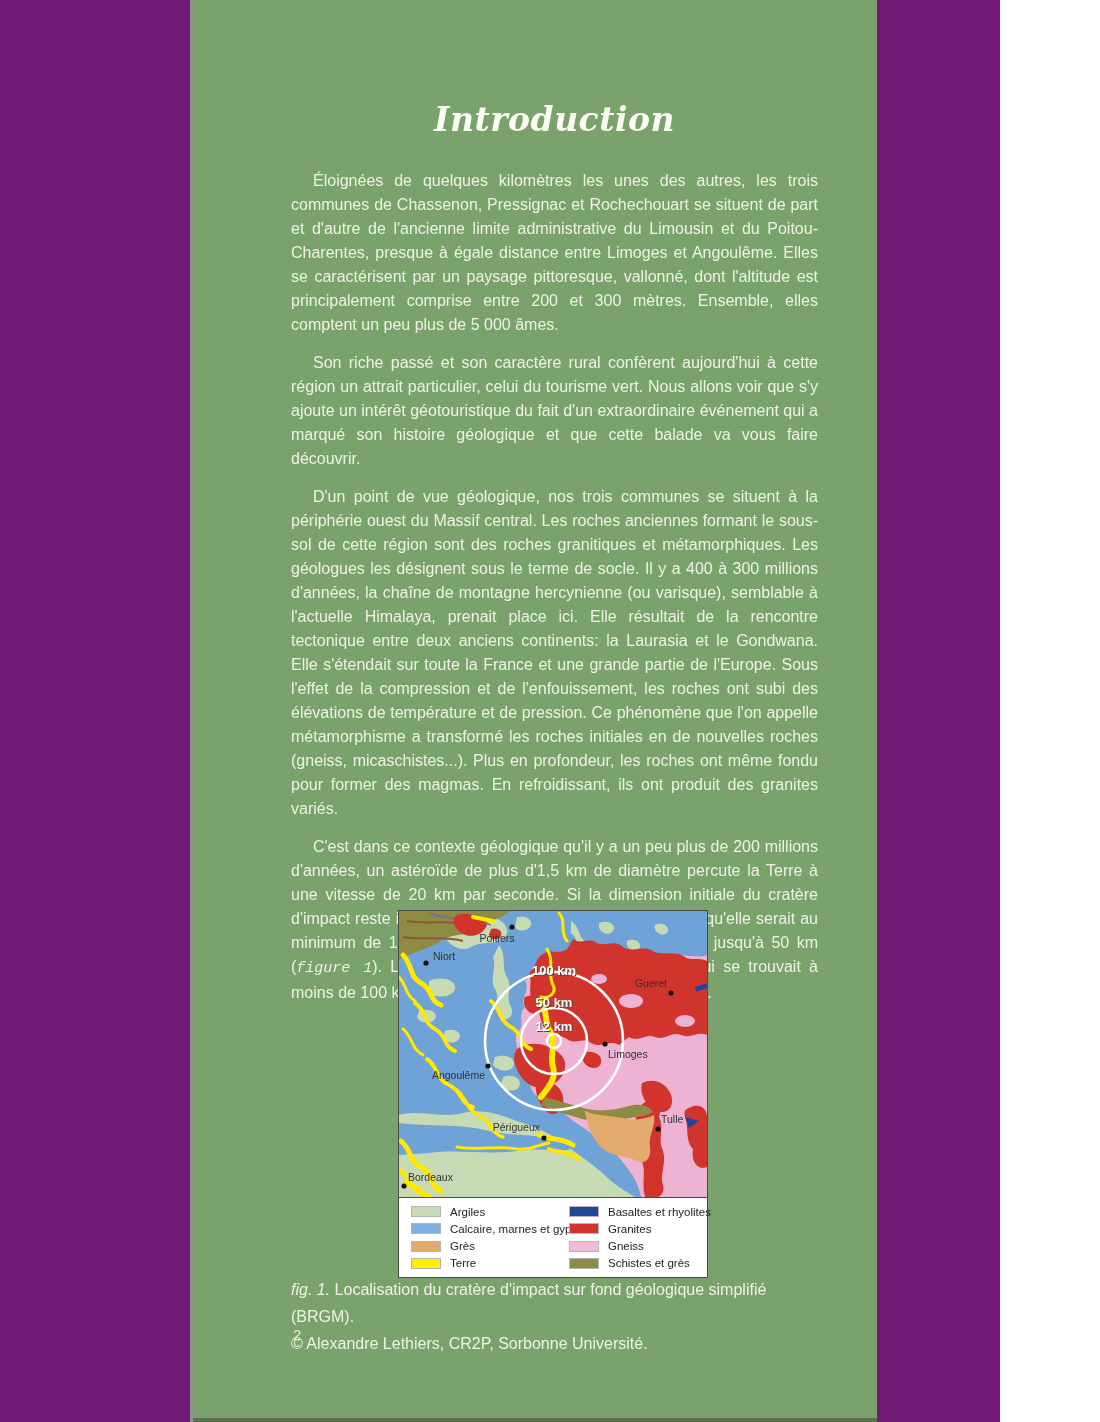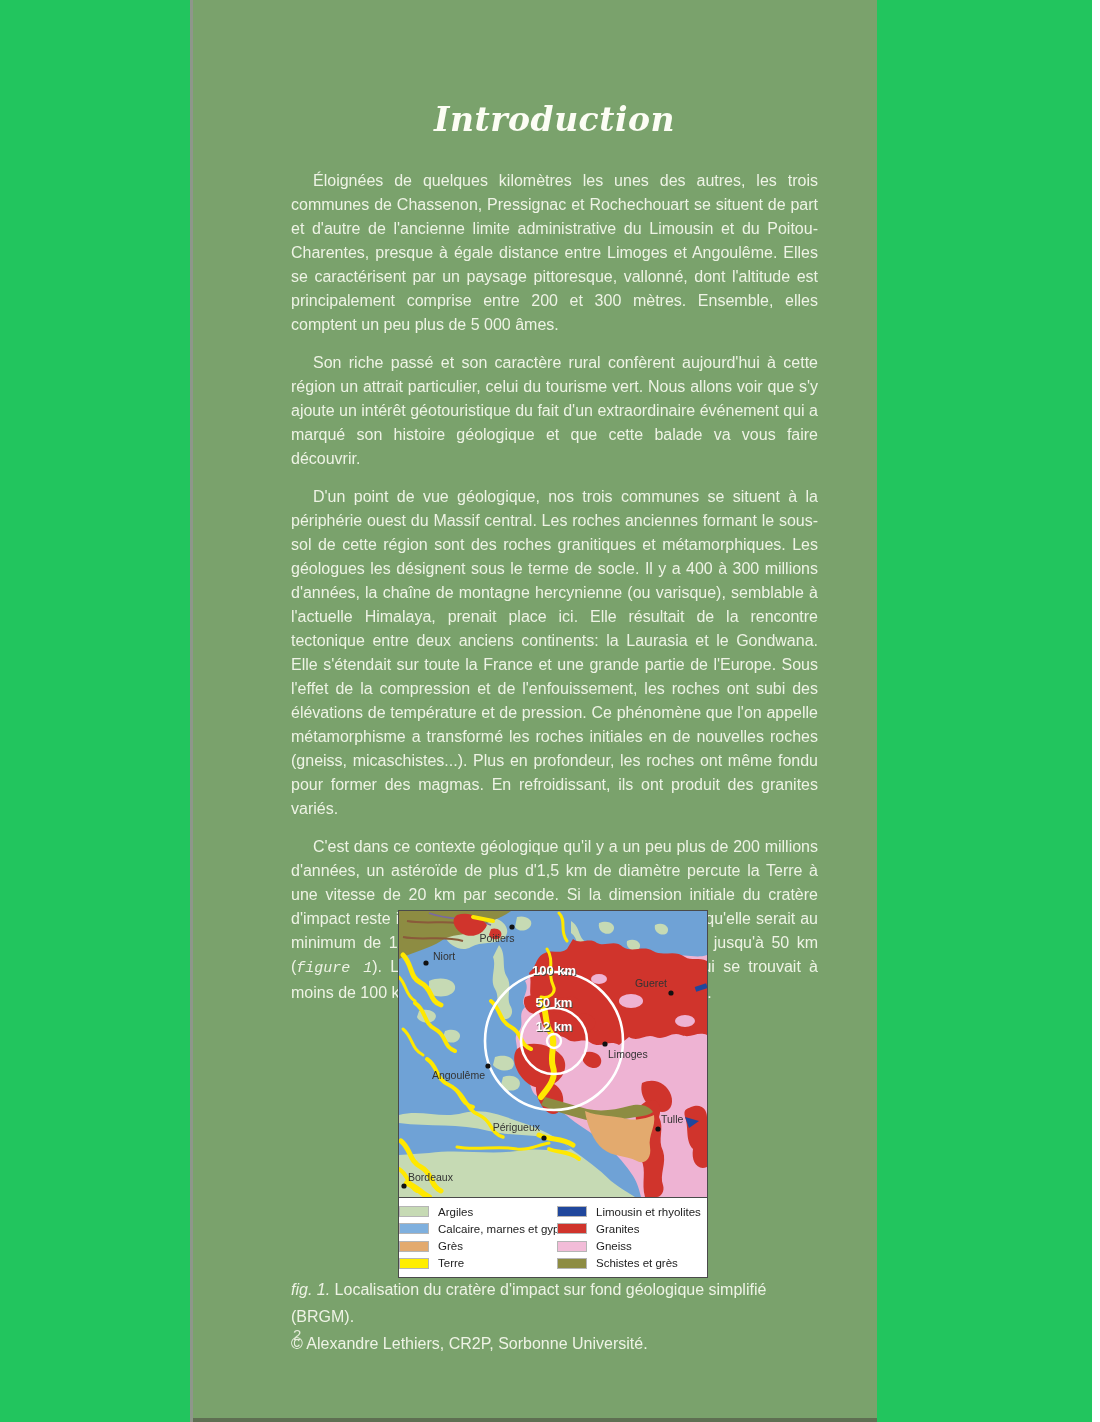--- a/index.html
+++ b/index.html
@@ -1,32 +1,32 @@
 <!DOCTYPE html>
 <html><head>
 <meta charset="utf-8">
 <style>
   html,body{margin:0;padding:0;background:#ffffff;font-family:"Liberation Sans",sans-serif;}
-  .stage{position:relative;width:1092px;height:1422px;background:#22c55e;overflow:hidden;}
+  .stage{position:relative;width:1000px;height:1422px;background:#701a75;overflow:hidden;}
   .page{position:absolute;left:190px;top:0;width:687px;height:1422px;
         background:#7aa26c;border-left:3px solid #8e968b;box-sizing:border-box;}
   .page-bottom-edge{position:absolute;left:0;right:0;bottom:0;height:4px;background:#5e6f52;}
   .page-title{position:absolute;left:98px;top:100px;width:527px;text-align:center;
         font-family:"DejaVu Serif",serif;font-style:italic;font-weight:700;
         font-size:33px;color:#fcfdf4;letter-spacing:.5px;}
   .text-col{position:absolute;left:98px;top:161px;width:527px;color:#eef3e5;
         font-size:16px;line-height:24px;text-align:justify;}
   .text-col p{margin:8px 0 14px 0;text-indent:22px;}
   .figref{font-family:Liberation Mono, monospace;font-style:italic;font-size:15px;}
   .figure{position:absolute;left:205px;top:910px;width:308px;background:#ffffff;
         border:1px solid #4a4a4a;}
   .figure svg{display:block;}
   .legend{border-top:1px solid #4a4a4a;background:#ffffff;height:69px;
         display:grid;grid-template-rows:repeat(4,1fr);grid-template-columns:158px auto;
-        grid-auto-flow:column;padding:5px 4px 5px 0;box-sizing:content-box;}
+        grid-auto-flow:column;padding:5px 4px 5px 12px;box-sizing:content-box;}
   .legend-item{display:flex;align-items:center;gap:9px;}
   .swatch{width:30px;height:11px;border:1px solid #b5b5b5;box-sizing:border-box;flex:0 0 auto;}
   .legend-label{font-size:11.5px;color:#222;white-space:nowrap;}
   .caption{position:absolute;left:98px;top:1276px;width:527px;color:#eef3e5;
         font-size:16px;line-height:27px;}
   .caption .fig-label{font-style:italic;}
   .page-number{position:absolute;left:100px;top:1326px;color:#e4ebd8;font-size:15px;}
   svg text{font-family:"Liberation Sans",sans-serif;}
   .km-label{font-weight:bold;font-size:13px;fill:#ffffff;}
   .km-shadow{font-weight:bold;font-size:13px;fill:#4a4a42;}
@@ -175,21 +175,21 @@
         <div class="legend-item">
           <span class="swatch" style="background-color: rgb(227, 170, 110);"></span>
           <span class="legend-label">Grès</span>
         </div>
         <div class="legend-item">
           <span class="swatch" style="background-color: rgb(255, 238, 0);"></span>
           <span class="legend-label">Terre</span>
         </div>
         <div class="legend-item">
           <span class="swatch" style="background-color: rgb(32, 71, 156);"></span>
-          <span class="legend-label">Limousin et rhyolites</span>
+          <span class="legend-label">Basaltes et rhyolites</span>
         </div>
         <div class="legend-item">
           <span class="swatch" style="background-color: rgb(208, 52, 44);"></span>
           <span class="legend-label">Granites</span>
         </div>
         <div class="legend-item">
           <span class="swatch" style="background-color: rgb(242, 188, 216);"></span>
           <span class="legend-label">Gneiss</span>
         </div>
         <div class="legend-item">

